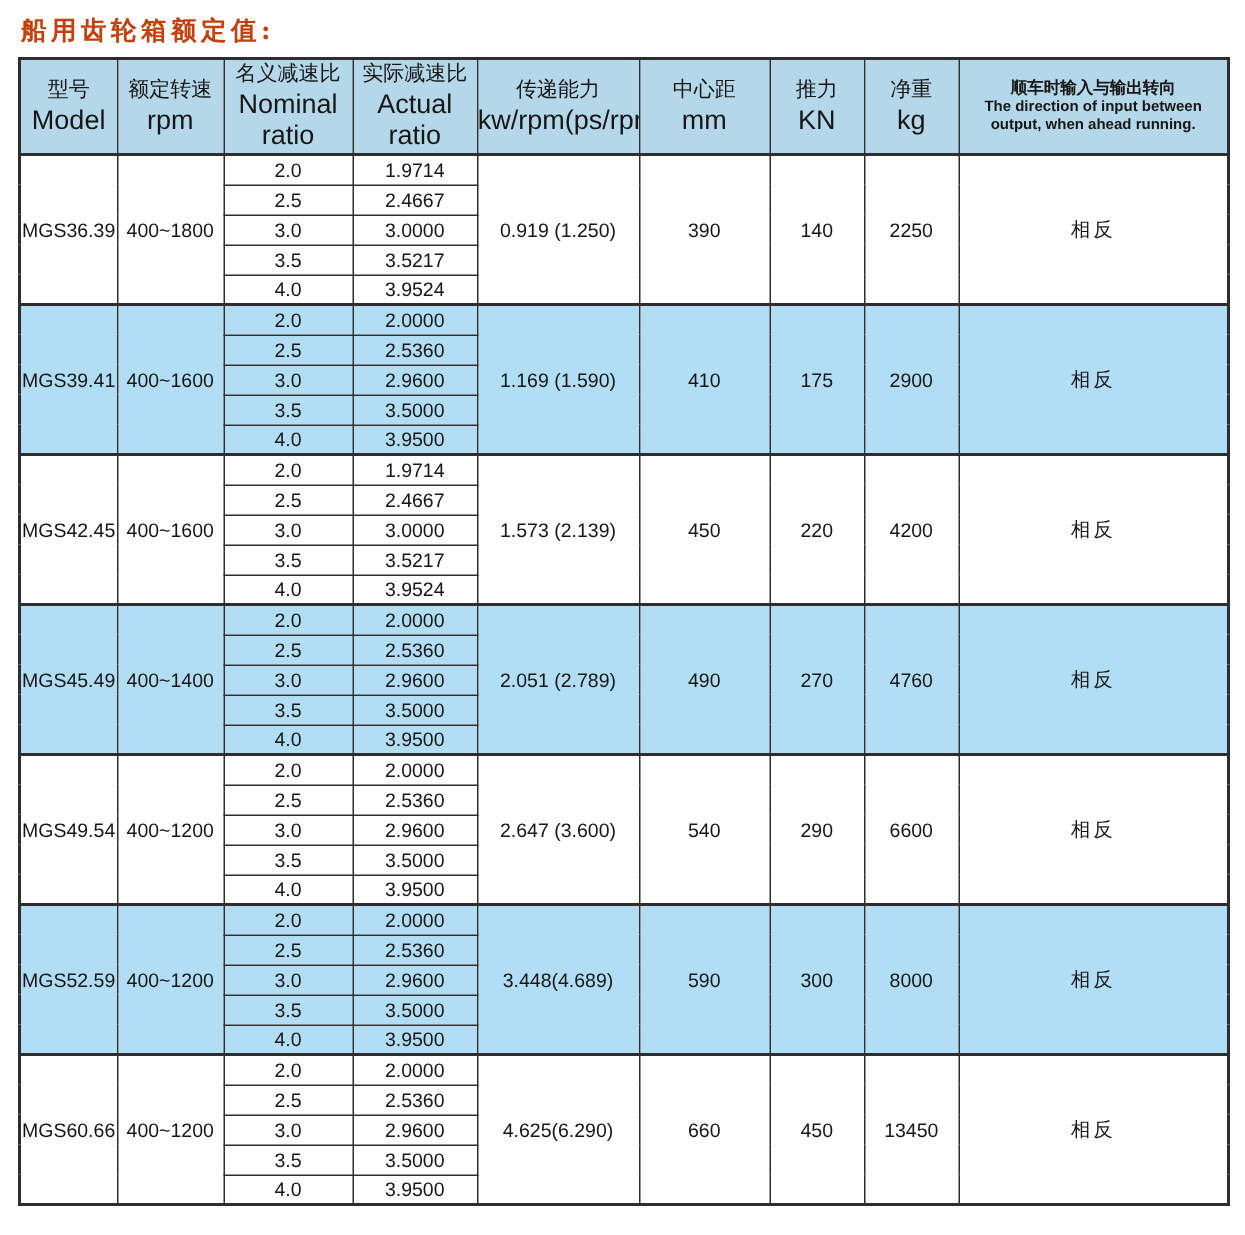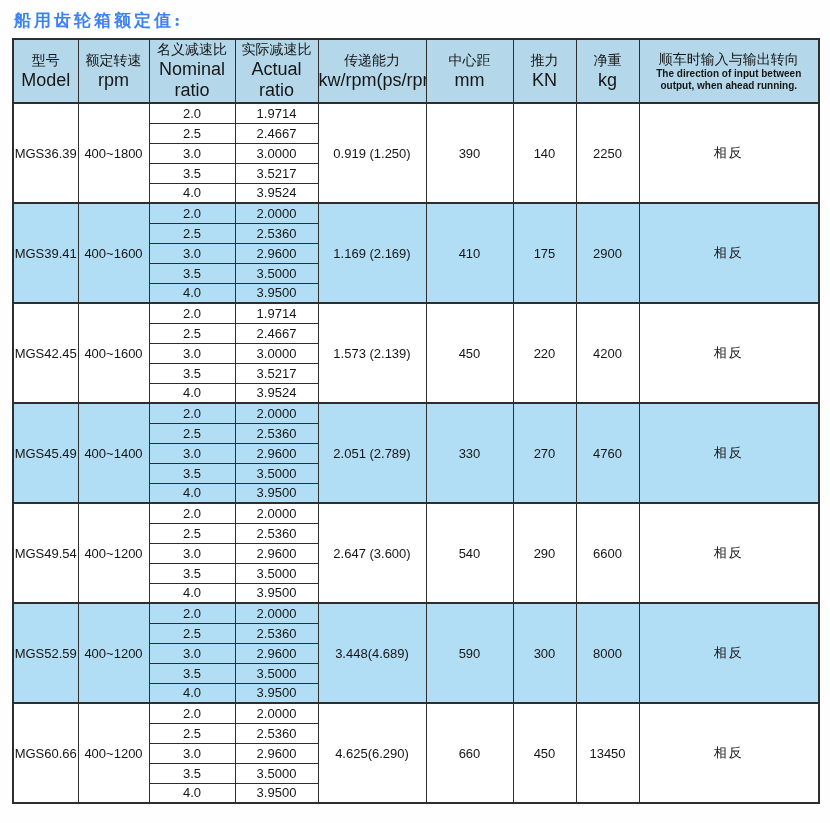--- a/index.html
+++ b/index.html
@@ -4,39 +4,39 @@
 <style>
   * { box-sizing: border-box; }
   html, body { margin: 0; padding: 0; background: #ffffff; }
   .page {
     width: 830px; height: 823px; background: #fefefe;
     font-family: "Liberation Sans", sans-serif; color: #161616;
     overflow: hidden;
   }
   .title {
     font-family: "DejaVu Serif", serif;
-    font-weight: bold; font-size: 17px; color: #3b82f6;
+    font-weight: bold; font-size: 17px; color: #c2410c;
     letter-spacing: 3px; padding: 9px 0 6px 14px;
   }
   table.ratings {
     border-collapse: collapse; table-layout: fixed;
     width: 806px; margin-left: 12px;
     border: 2px solid #2e2e2e;
   }
   th, td {
     border: 1px solid #2e2e2e;
     text-align: center; vertical-align: middle; padding: 0;
     overflow: hidden;
   }
   thead { border-bottom: 2px solid #2e2e2e; }
   tbody { border-top: 2px solid #2e2e2e; }
   th { background: #b4d8ea; height: 63px; font-weight: normal; }
   .hz { font-family: "DejaVu Serif", serif; font-size: 14px; line-height: 1.35; }
   .he { font-size: 18px; line-height: 1.2; }
-  th.dir-h .hz { font-size: 14px; font-weight: normal; line-height: 1.3; }
+  th.dir-h .hz { font-size: 11px; font-weight: bold; line-height: 1.3; }
   th.dir-h .he { font-size: 10px; font-weight: bold; line-height: 1.2; }
   td { font-size: 13px; height: 20px; background: #ffffff; }
   tbody.hl td { background: #b1def5; }
   td.dir { font-family: Liberation Sans, sans-serif; letter-spacing: 2px; }
 </style>
 </head>
 <body>
 
 <div class="page">
   <div class="title">船用齿轮箱额定值:</div>
@@ -124,21 +124,21 @@
           <td>3.9524</td>
         </tr>
     </tbody>
 
     <tbody class="hl">
       <tr>
         <td rowspan="5">MGS39.41</td>
         <td rowspan="5">400~1600</td>
         <td>2.0</td>
         <td>2.0000</td>
-        <td rowspan="5">1.169 (2.169)</td>
+        <td rowspan="5">1.169 (1.590)</td>
         <td rowspan="5">410</td>
         <td rowspan="5">175</td>
         <td rowspan="5">2900</td>
         <td rowspan="5" class="dir">相反</td>
       </tr>
       <tr>
           <td>2.5</td>
           <td>2.5360</td>
         </tr>
       <tr>
@@ -185,21 +185,21 @@
         </tr>
     </tbody>
 
     <tbody class="hl">
       <tr>
         <td rowspan="5">MGS45.49</td>
         <td rowspan="5">400~1400</td>
         <td>2.0</td>
         <td>2.0000</td>
         <td rowspan="5">2.051 (2.789)</td>
-        <td rowspan="5">330</td>
+        <td rowspan="5">490</td>
         <td rowspan="5">270</td>
         <td rowspan="5">4760</td>
         <td rowspan="5" class="dir">相反</td>
       </tr>
       <tr>
           <td>2.5</td>
           <td>2.5360</td>
         </tr>
       <tr>
           <td>3.0</td>

